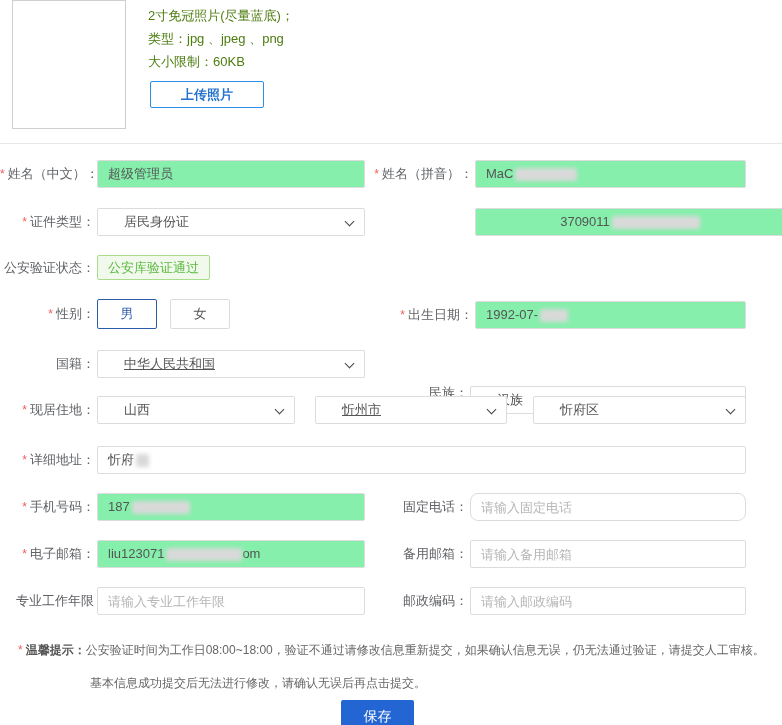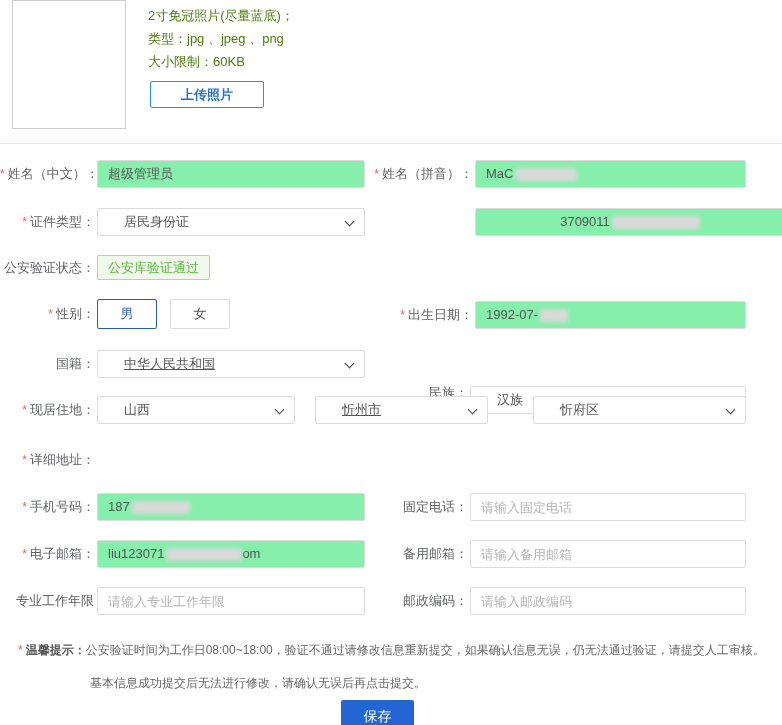--- a/index.html
+++ b/index.html
@@ -86,30 +86,31 @@
   <div class="input ro" style="left:475px;top:301px;width:271px;"><span>1992-07-</span><span class="redact" style="width:28px;"></span></div>
 
   <div class="lbl" style="left:0;top:350px;width:95px;line-height:28px;"><span>国籍：</span></div>
   <div class="select" style="left:97px;top:350px;width:268px;text-decoration:underline;"><span>中华人民共和国</span><span class="chev"></span></div>
 
   <div class="lbl" style="left:365px;top:350px;width:103px;line-height:28px;margin-top:29px;"><span>民族：</span></div>
   <div class="select" style="left:470px;top:350px;width:276px;margin-top:36px;"><span>汉族</span><span class="chev"></span></div>
 
   <div class="lbl" style="left:0;top:396px;width:95px;line-height:28px;"><span class="req">*</span><span>现居住地：</span></div>
   <div class="select" style="left:97px;top:396px;width:198px;"><span>山西</span><span class="chev"></span></div>
-  <div class="select" style="left:315px;top:396px;width:173px;text-decoration:underline;"><span>忻州市</span><span class="chev"></span></div>
+  <div class="select" style="left:315px;top:396px;width:192px;text-decoration:underline;"><span>忻州市</span><span class="chev"></span></div>
   <div class="select" style="left:533px;top:396px;width:213px;"><span>忻府区</span><span class="chev"></span></div>
 
   <div class="lbl" style="left:0;top:446px;width:95px;line-height:28px;"><span class="req">*</span><span>详细地址：</span></div>
+  <div class="input" style="left:97px;top:446px;width:649px;"><span>忻府</span><span class="redact" style="width:13px;"></span></div>
 
   <div class="lbl" style="left:0;top:493px;width:95px;line-height:28px;"><span class="req">*</span><span>手机号码：</span></div>
   <div class="input ro" style="left:97px;top:493px;width:268px;"><span>187</span><span class="redact" style="width:58px;"></span></div>
 
   <div class="lbl" style="left:365px;top:493px;width:103px;line-height:28px;"><span>固定电话：</span></div>
-  <input class="input" style="left: 470px; top: 493px; width: 276px;" placeholder="请输入固定电话">
+  <input class="input" style="left: 470px; top: 493px; width: 276px; border-radius: 8px;" placeholder="请输入固定电话">
 
   <div class="lbl" style="left:0;top:540px;width:95px;line-height:28px;"><span class="req">*</span><span>电子邮箱：</span></div>
   <div class="input ro" style="left:97px;top:540px;width:268px;"><span>liu123071</span><span class="redact" style="width:76px;"></span><span>om</span></div>
 
   <div class="lbl" style="left:365px;top:540px;width:103px;line-height:28px;"><span>备用邮箱：</span></div>
   <input class="input" style="left: 470px; top: 540px; width: 276px;" placeholder="请输入备用邮箱">
 
   <div class="lbl" style="left:0;top:587px;width:95px;line-height:28px;padding-left:16px;"><span>专业工作年限：</span></div>
   <input class="input" style="left: 97px; top: 587px; width: 268px;" placeholder="请输入专业工作年限">
 

